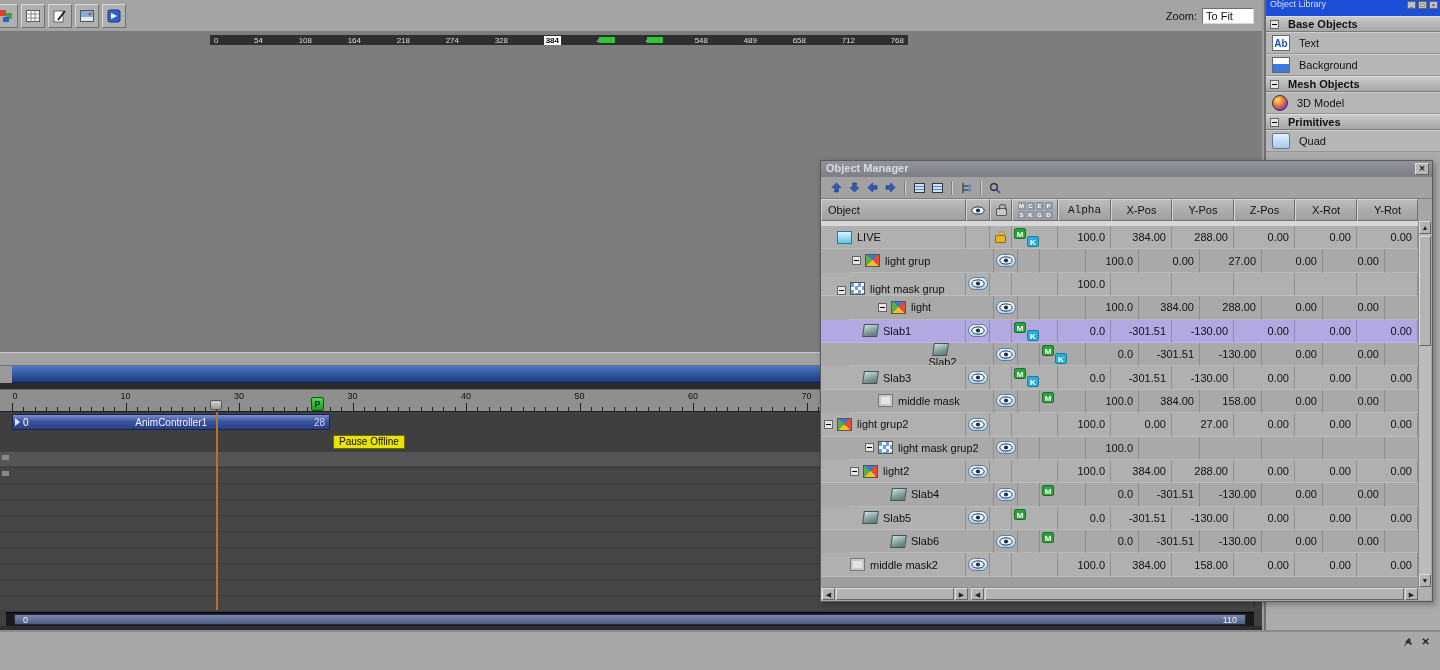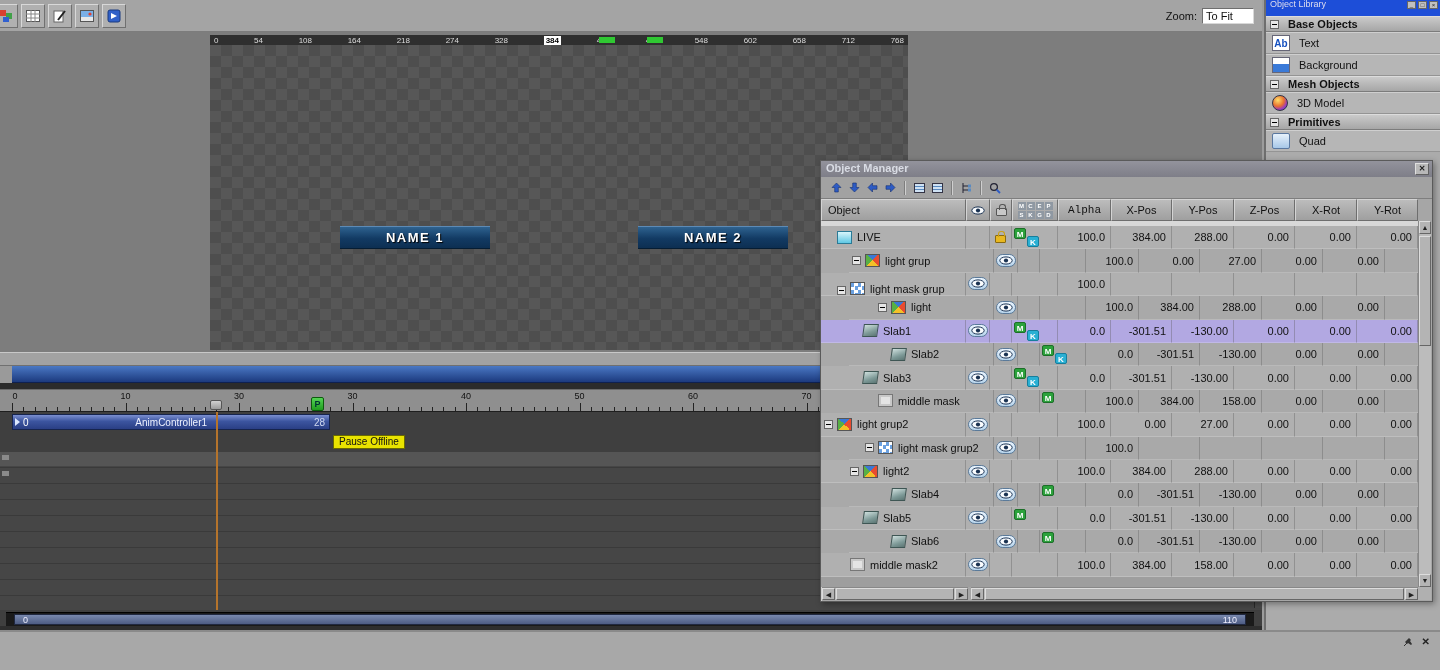--- a/index.html
+++ b/index.html
@@ -245,31 +245,27 @@
         <span class="cr-tick">54</span>
         <span class="cr-tick">108</span>
         <span class="cr-tick">164</span>
         <span class="cr-tick">218</span>
         <span class="cr-tick">274</span>
         <span class="cr-tick">328</span>
         <span class="cr-tick cr-hl">384</span>
         <span class="cr-tick">438</span>
         <span class="cr-tick">492</span>
         <span class="cr-tick">548</span>
-        <span class="cr-tick">602</span>
+        <span class="cr-tick">489</span>
         <span class="cr-tick">658</span>
         <span class="cr-tick">712</span>
         <span class="cr-tick">768</span>
       </div>
     <div class="cr-green g1" style="top:5px;"></div>
     <div class="cr-green g2" style="top:5px;"></div>
-    <div class="checker">
-      <div class="name-bar name1">NAME 1</div>
-      <div class="name-bar name2">NAME 2</div>
-    </div>
   </div>
 
   <div class="splitter"></div>
 
   <div class="timeline">
     <div class="tl-corner"></div>
     <div class="tl-bluebar"></div>
     <div class="tl-gap"></div>
     <div class="tl-ruler">
         <div class="tl-tick maj" style="left: 12px;"></div>
@@ -651,21 +647,21 @@
             <span class="bdg bK">K</span>
           </div>
           <div class="cell c-val" style="width: 53px;">0.0</div>
           <div class="cell c-val" style="width: 61px;">-301.51</div>
           <div class="cell c-val" style="width: 62px;">-130.00</div>
           <div class="cell c-val" style="width: 61px;">0.00</div>
           <div class="cell c-val" style="width: 62px;">0.00</div>
           <div class="cell c-val" style="width: 61px;">0.00</div>
         </div>
         <div class="om-row alt">
-          <div class="cell c-tree" style="width: 145px; padding-left: 42px;">
+          <div class="cell c-tree" style="width: 145px; padding-left: 42px; flex-direction: column;">
             <span class="ti ti-slab"></span>
             <span class="tlab">Slab2</span>
           </div>
           <div class="cell c-eye" style="width: 24px;">
             <span class="eye-btn">
               <svg width="14" height="9" viewBox="0 0 14 9">
                 <ellipse cx="7" cy="4.5" rx="6.2" ry="3.6" fill="#fbfdff" stroke="#1a3252" stroke-width="1"></ellipse>
                 <circle cx="7" cy="4.5" r="2.1" fill="#1a3252"></circle>
               </svg>
             </span>

